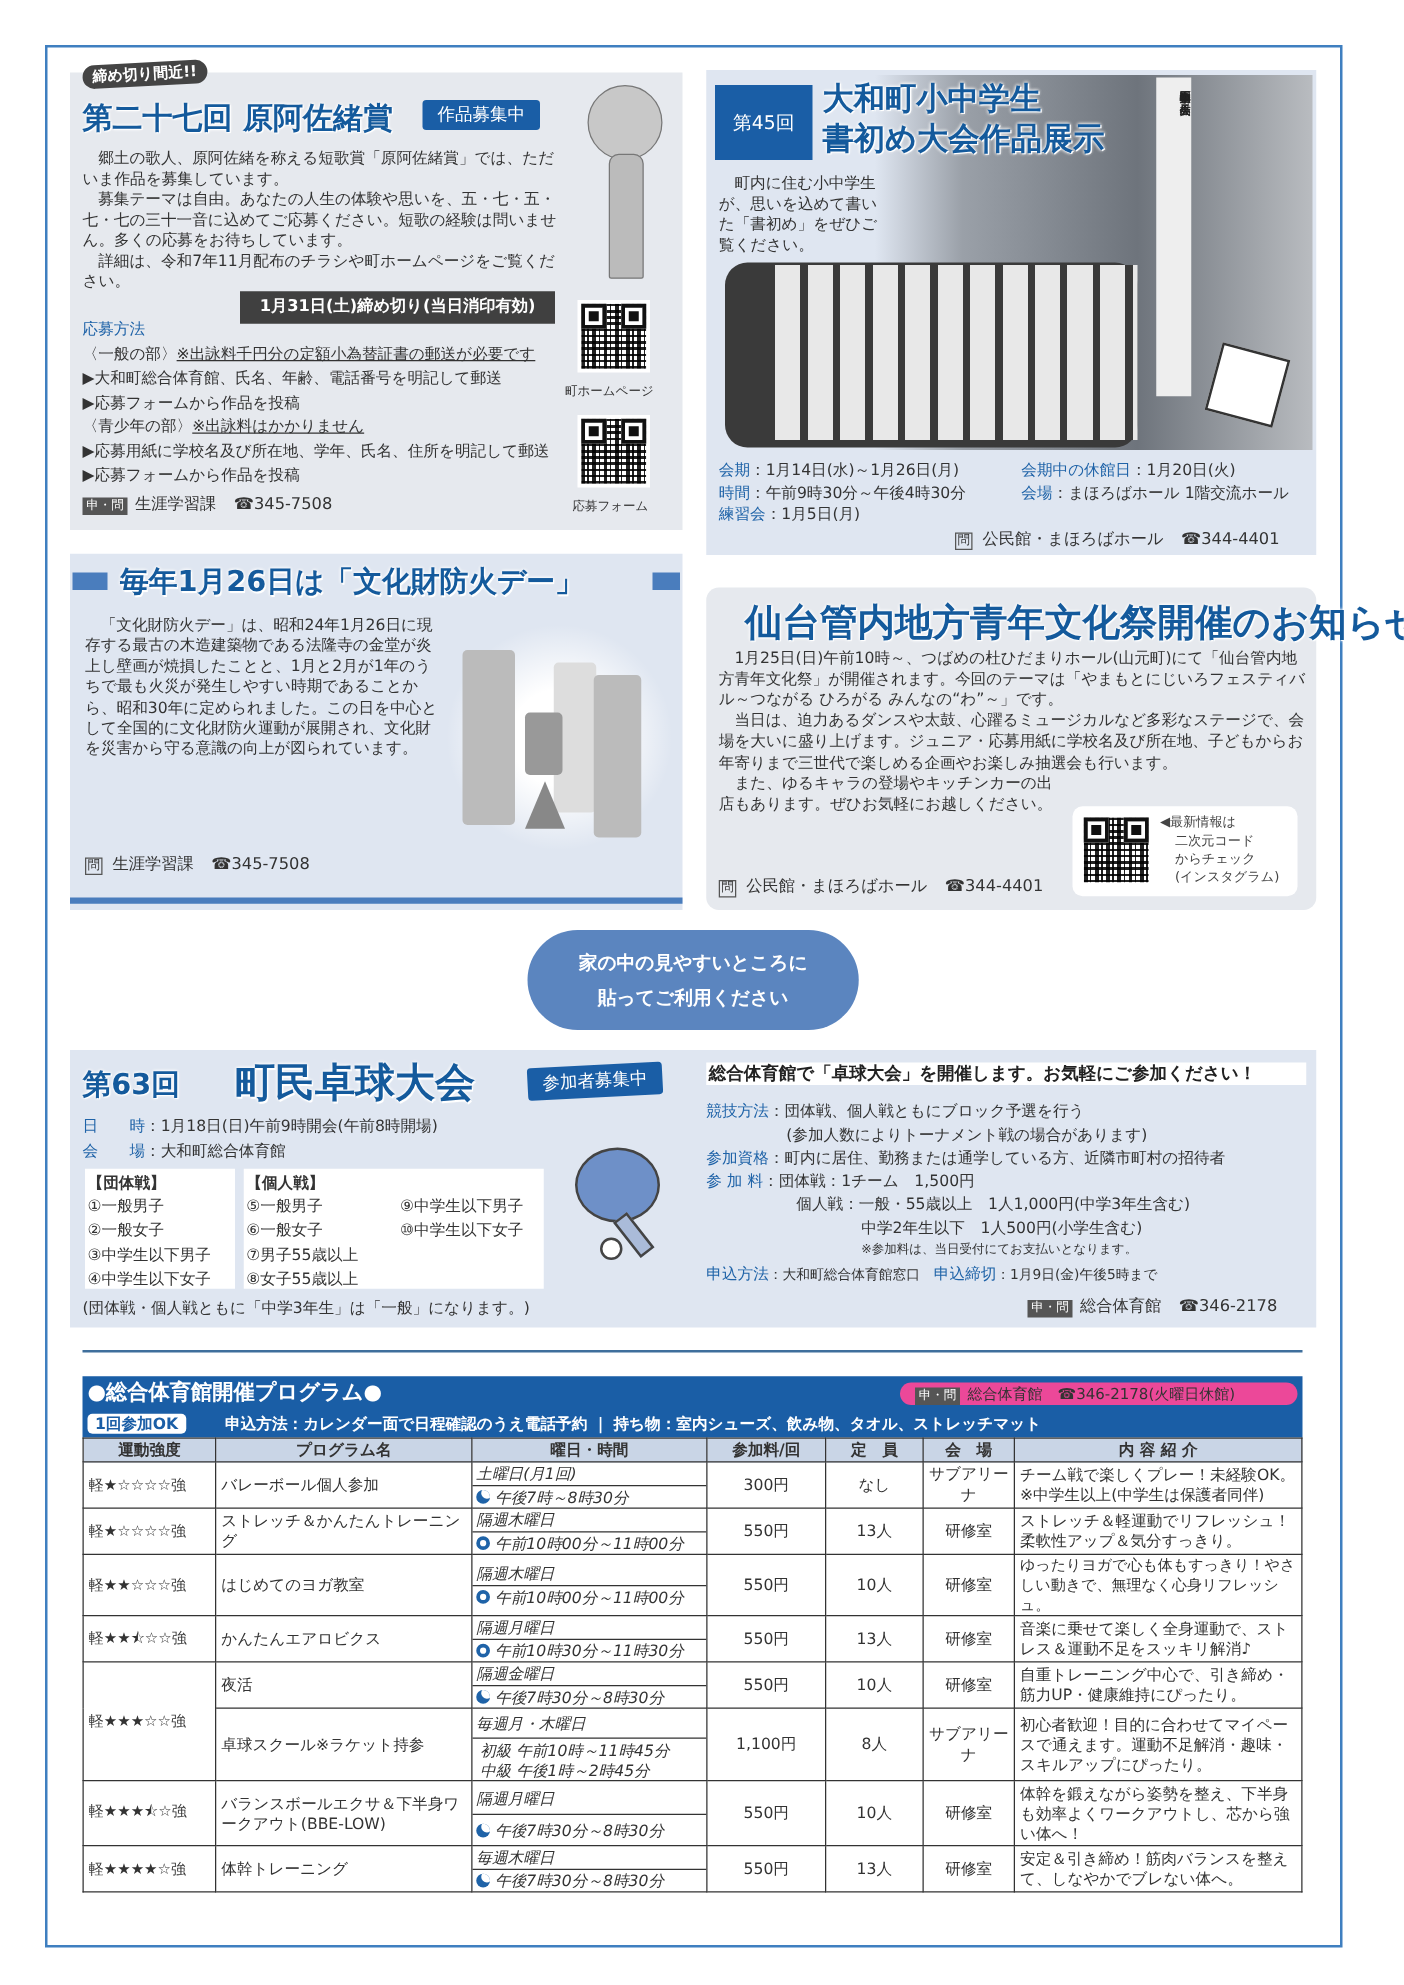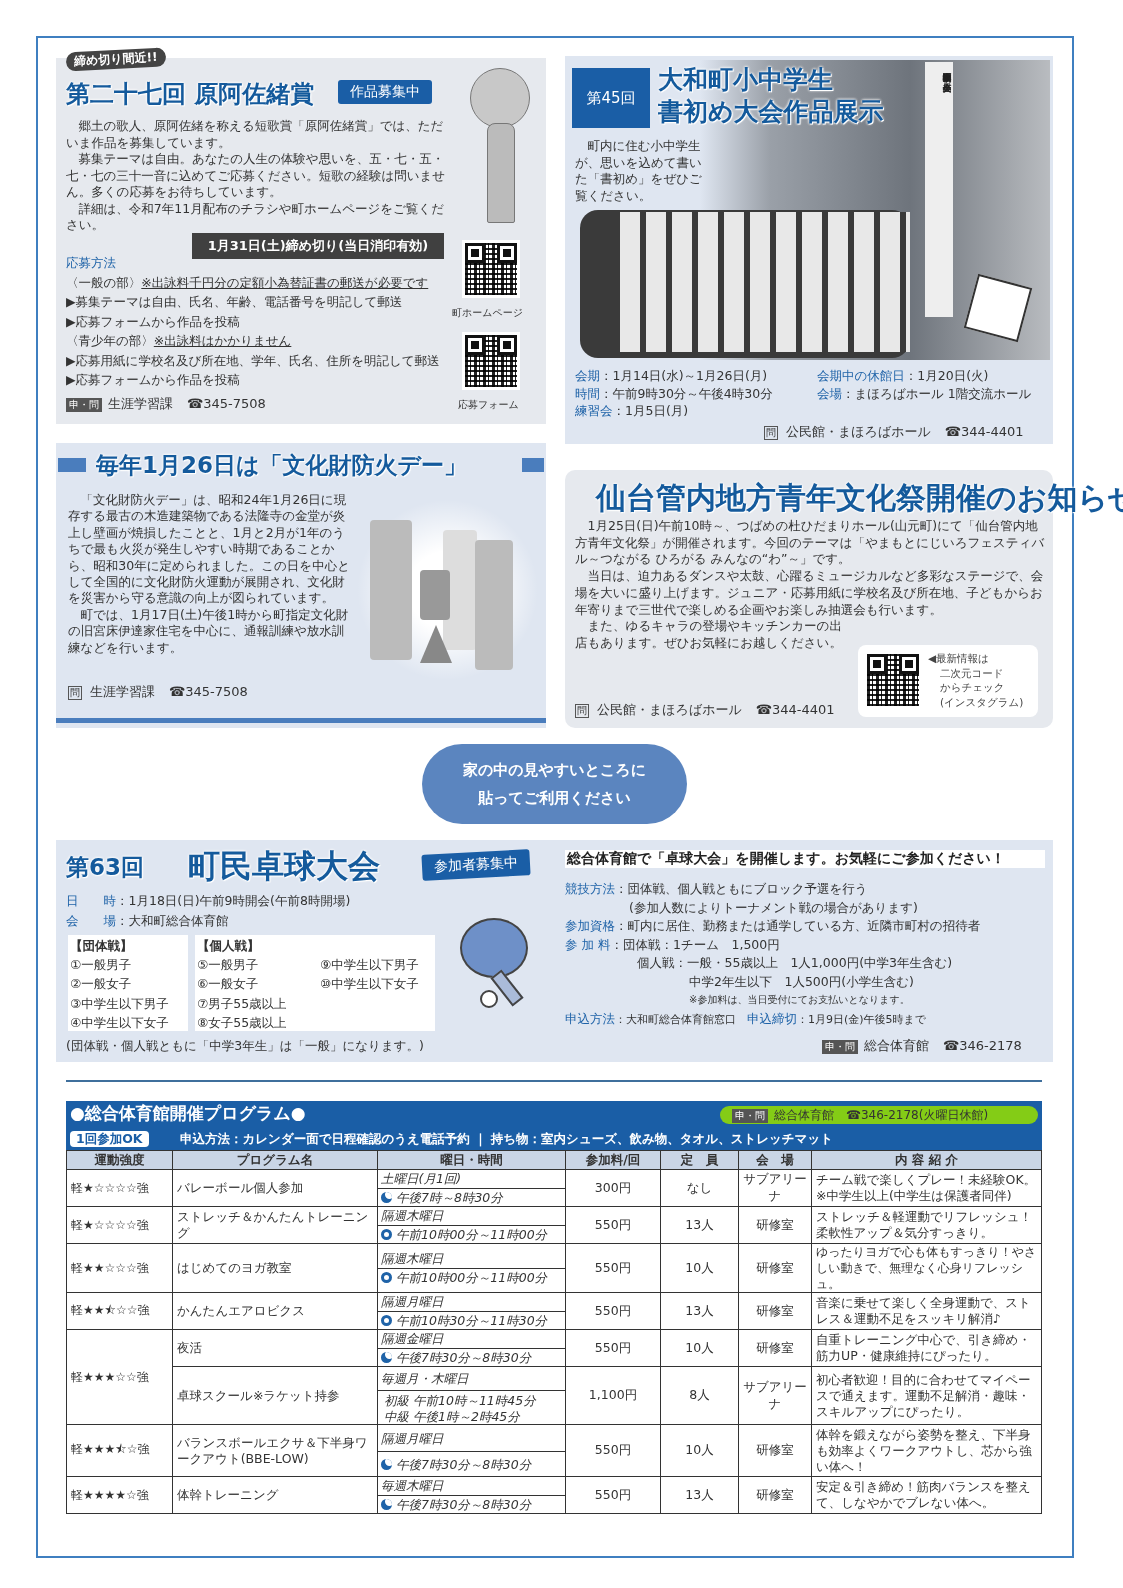--- a/index.html
+++ b/index.html
@@ -48,21 +48,21 @@
 </div>
 <div class="abs body-txt" style="left:66px;top:118px;width:384px;">
   <p>　郷土の歌人、原阿佐緒を称える短歌賞「原阿佐緒賞」では、ただいま作品を募集しています。</p>
   <p>　募集テーマは自由。あなたの人生の体験や思いを、五・七・五・七・七の三十一音に込めてご応募ください。短歌の経験は問いません。多くの応募をお待ちしています。</p>
   <p>　詳細は、令和7年11月配布のチラシや町ホームページをご覧ください。</p>
 </div>
 <div class="abs" style="left:192px;top:233px;width:252px;height:26px;background:#404040;color:#fff;font-weight:bold;font-size:13px;line-height:26px;text-align:center">1月31日(土)締め切り(当日消印有効)</div>
 <div class="abs body-txt" style="left:66px;top:253px;width:390px;font-size:12.5px;line-height:19.5px">
   <div class="blue-text">応募方法</div>
   <div><span>〈一般の部〉</span><span class="ul">※出詠料千円分の定額小為替証書の郵送が必要です</span></div>
-  <div>▶募集テーマは自由、氏名、年齢、電話番号を明記して郵送</div>
+  <div>▶大和町総合体育館、氏名、年齢、電話番号を明記して郵送</div>
   <div>▶応募フォームから作品を投稿</div>
   <div><span>〈青少年の部〉</span><span class="ul">※出詠料はかかりません</span></div>
   <div>▶応募用紙に学校名及び所在地、学年、氏名、住所を明記して郵送</div>
   <div>▶応募フォームから作品を投稿</div>
 </div>
 <div class="abs body-txt" style="left:66px;top:396px;font-size:13px">
   <span class="inq-badge">申・問</span><span style="margin-right:14px">生涯学習課</span><span>☎345-7508</span>
 </div>
 <div class="qr" style="left:462px;top:240px;width:58px;height:58px"></div>
 <div class="abs small" style="left:452px;top:306px;font-size:10px">町ホームページ</div>
@@ -91,21 +91,20 @@
 <div class="abs body-txt" style="left:764px;top:424px;font-size:13px">
   <span class="inq-q">問</span><span style="margin-right:14px">公民館・まほろばホール</span><span>☎344-4401</span>
 </div>
 
 <div class="panel blue" style="left:56px;top:443px;width:490px;height:285px;"></div>
 <div class="abs" style="left:58px;top:458px;width:28px;height:14px;background:#4a7dbd"></div>
 <div class="abs" style="left:522px;top:458px;width:22px;height:14px;background:#4a7dbd"></div>
 <div class="abs title-big" style="left:96px;top:450px;font-size:23px">毎年1月26日は「文化財防火デー」</div>
 <div class="abs body-txt" style="left:68px;top:492px;width:282px;font-size:12.5px;line-height:16.4px">
   <p>　「文化財防火デー」は、昭和24年1月26日に現存する最古の木造建築物である法隆寺の金堂が炎上し壁画が焼損したことと、1月と2月が1年のうちで最も火災が発生しやすい時期であることから、昭和30年に定められました。この日を中心として全国的に文化財防火運動が展開され、文化財を災害から守る意識の向上が図られています。</p>
-  <p>　町では、1月17日(土)午後1時から町指定文化財の旧宮床伊達家住宅を中心に、通報訓練や放水訓練などを行います。</p>
 </div>
 <div class="abs" style="left:355px;top:500px;width:185px;height:180px;background:radial-gradient(circle,#fff 30%,rgba(223,230,241,0) 70%)">
   <div class="ill" style="left:15px;top:20px;width:42px;height:140px"></div>
   <div class="ill" style="left:88px;top:30px;width:34px;height:120px;background:#ddd"></div>
   <div class="ill" style="left:120px;top:40px;width:38px;height:130px"></div>
   <div class="ill" style="left:65px;top:70px;width:30px;height:50px;background:#999"></div>
   <div style="position:absolute;left:65px;top:125px;width:0;height:0;border-left:16px solid transparent;border-right:16px solid transparent;border-bottom:38px solid #888"></div>
 </div>
 <div class="abs body-txt" style="left:68px;top:684px;font-size:13px">
   <span class="inq-q">問</span><span style="margin-right:14px">生涯学習課</span><span>☎345-7508</span>
@@ -182,21 +181,21 @@
   <div style="font-size:11px"><span class="blue-text" style="font-size:12.5px">申込方法</span><span>：大和町総合体育館窓口</span>　<span class="blue-text" style="font-size:12.5px">申込締切</span><span>：1月9日(金)午後5時まで</span></div>
 </div>
 <div class="abs body-txt" style="left:822px;top:1038px;font-size:13px">
   <span class="inq-badge">申・問</span><span style="margin-right:14px">総合体育館</span><span>☎346-2178</span>
 </div>
 
 <div class="abs" style="left:66px;top:1080px;width:976px;height:2px;background:#3f6f9c"></div>
 
 <div class="abs" style="left:66px;top:1101px;width:976px;height:49px;background:#1a5ea6"></div>
 <div class="abs" style="left:70px;top:1102px;color:#fff;font-size:17px;font-weight:bold">●総合体育館開催プログラム●</div>
-<div class="abs" style="left:720px;top:1106px;width:318px;height:18px;background:#84cc16;border-radius:9px;font-size:12px;line-height:18px;padding-left:12px;color:#333">
+<div class="abs" style="left:720px;top:1106px;width:318px;height:18px;background:#ec4899;border-radius:9px;font-size:12px;line-height:18px;padding-left:12px;color:#333">
   <span class="inq-badge">申・問</span><span style="margin-right:12px">総合体育館</span><span>☎346-2178(火曜日休館)</span>
 </div>
 <div class="abs" style="left:70px;top:1131px;background:#fff;color:#1a5ea6;font-weight:bold;font-size:12.5px;padding:0 6px;border-radius:4px;line-height:16px">1回参加OK</div>
 <div class="abs" style="left:180px;top:1131px;color:#fff;font-weight:bold;font-size:12.5px;line-height:16px;white-space:nowrap">申込方法：カレンダー面で日程確認のうえ電話予約 ｜ 持ち物：室内シューズ、飲み物、タオル、ストレッチマット</div>
 
 <table class="prog">
   <colgroup>
       <col style="width:106px">
       <col style="width:205px">
       <col style="width:188px">

